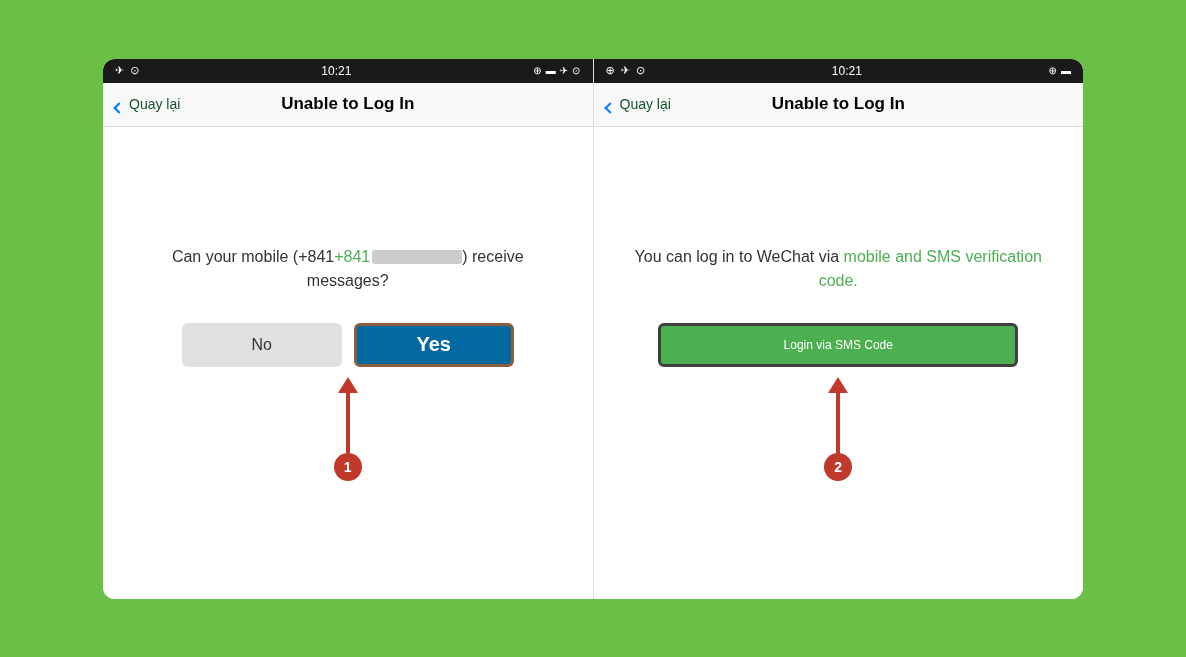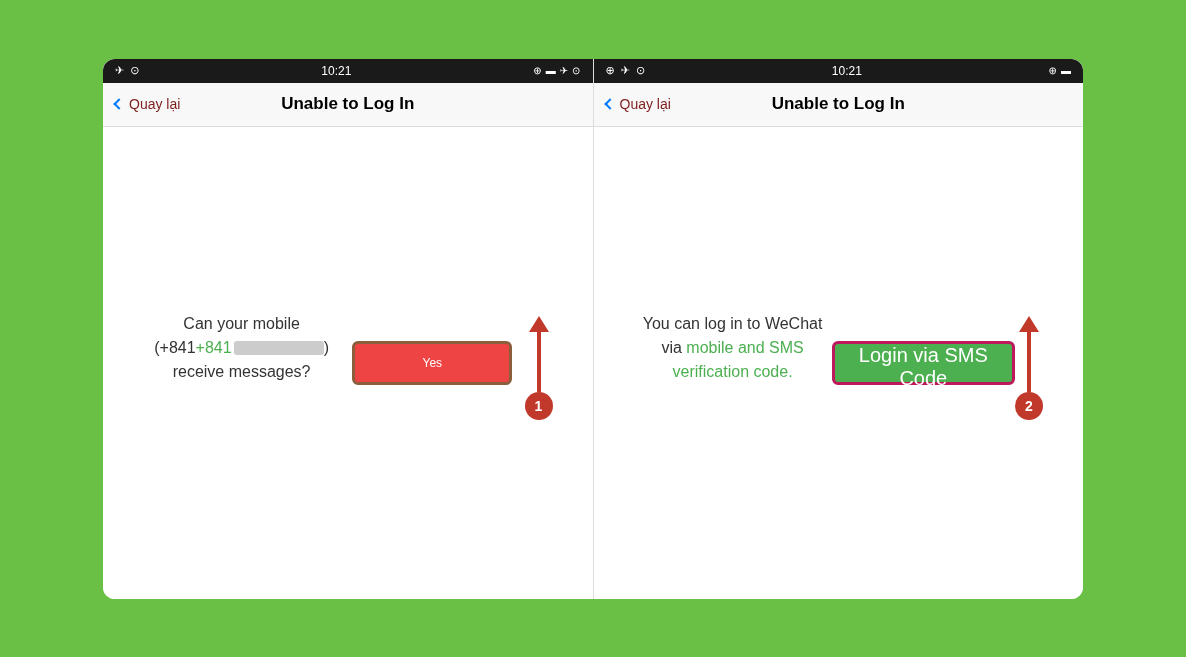--- a/index.html
+++ b/index.html
@@ -79,38 +79,38 @@
       align-items: center;
       justify-content: center;
       position: relative;
       padding: 0 16px;
     }
 
     .nav-back {
       position: absolute;
       left: 12px;
       display: flex;
-      align-items: center;
-      color: #7f1d1d;
+      align-items: flex-end;
+      color: #14532d;
       font-size: 14px;
       gap: 3px;
     }
 
     .nav-title {
       font-size: 17px;
       font-weight: 600;
       color: #000;
       text-align: center;
     }
 
     
     .content-area {
       flex: 1;
       display: flex;
-      flex-direction: row;
+      flex-direction: column;
       align-items: center;
       justify-content: center;
       padding: 20px 40px;
       position: relative;
     }
 
     .content-text {
       text-align: center;
       font-size: 16px;
       color: #333;
@@ -153,37 +153,37 @@
       border-radius: 6px;
       font-size: 16px;
       color: #333;
       cursor: pointer;
     }
 
     .btn-yes {
       flex: 1;
       max-width: 160px;
       height: 44px;
-      background: #ef4444;
+      background: #0369a1;
       border: 3px solid #8b5e3c;
       border-radius: 6px;
-      font-size: 12px;
+      font-size: 20px;
       color: white;
-      font-weight: 400;
+      font-weight: 700;
       cursor: pointer;
     }
 
     .btn-sms {
       width: 100%;
       max-width: 360px;
       height: 44px;
       background: #4caf50;
-      border: 3px solid #be185d;
+      border: 3px solid #404040;
       border-radius: 6px;
-      font-size: 20px;
+      font-size: 12px;
       color: white;
       font-weight: 500;
       cursor: pointer;
     }
 
     .arrow-up {
       width: 0;
       height: 0;
       border-left: 10px solid transparent;
       border-right: 10px solid transparent;
@@ -256,20 +256,21 @@
         </div>
         <span class="nav-title">Unable to Log In</span>
       </div>
 
       <div class="content-area">
         <div class="content-text">
           <span>Can your mobile (+841</span><span class="phone-number">+841</span><span class="blurred"></span><span>) receive messages?</span>
         </div>
 
         <div class="buttons-row">
+          <button class="btn-no">No</button>
           <button class="btn-yes">Yes</button>
         </div>
 
         <div class="arrow-with-badge">
           <div class="arrow-up"></div>
           <div class="arrow-shaft"></div>
           <div class="circle-badge">1</div>
         </div>
       </div>
     </div>

